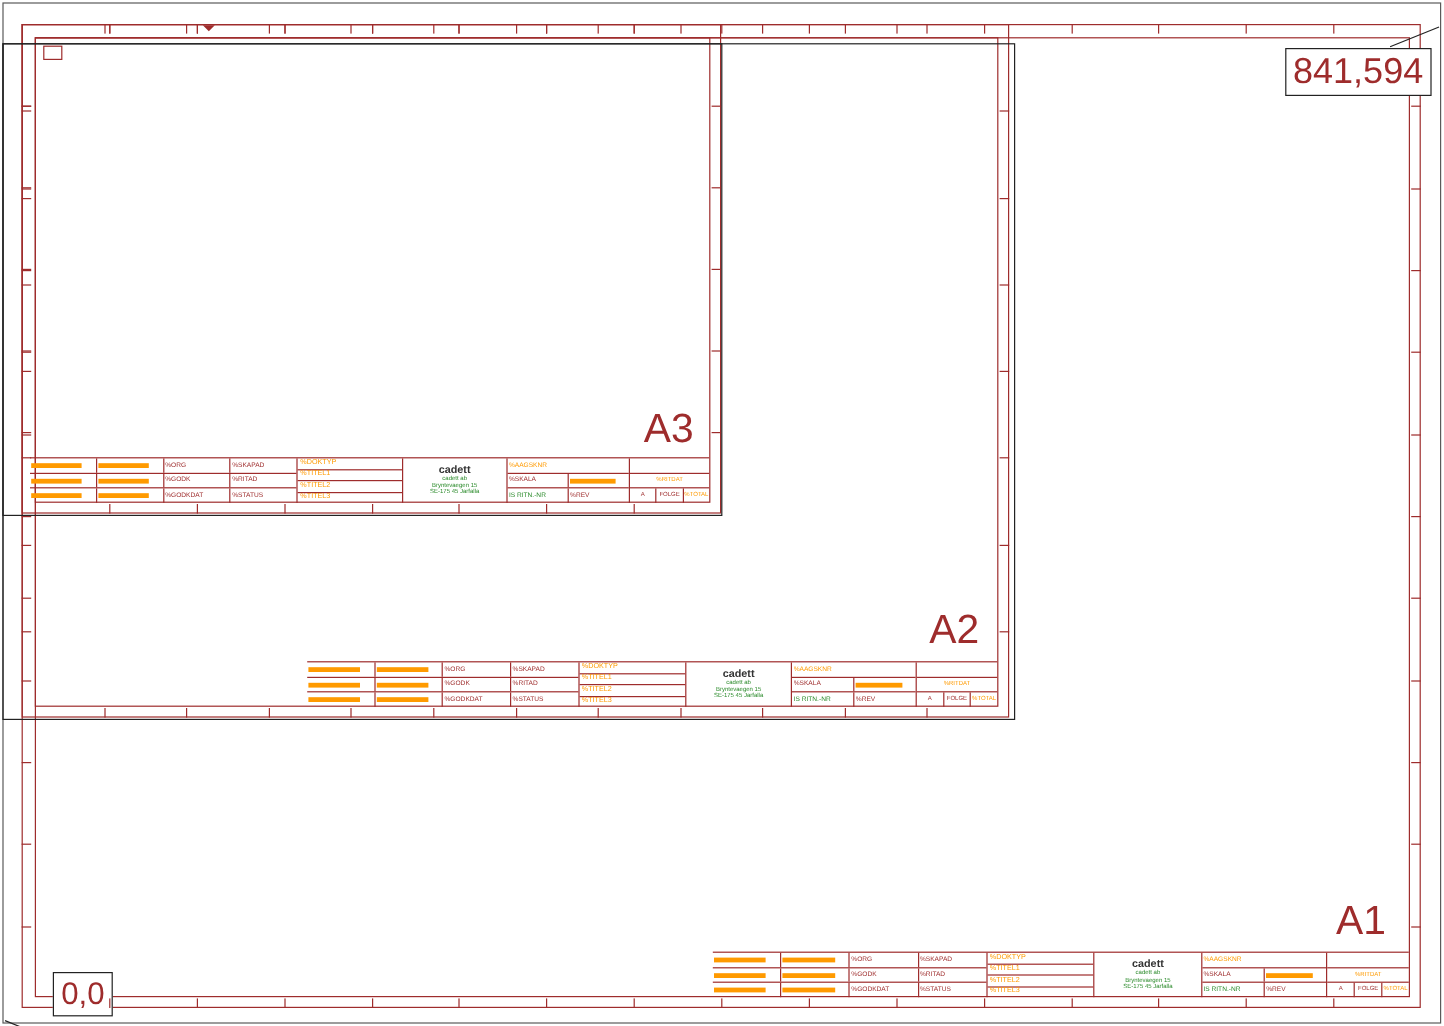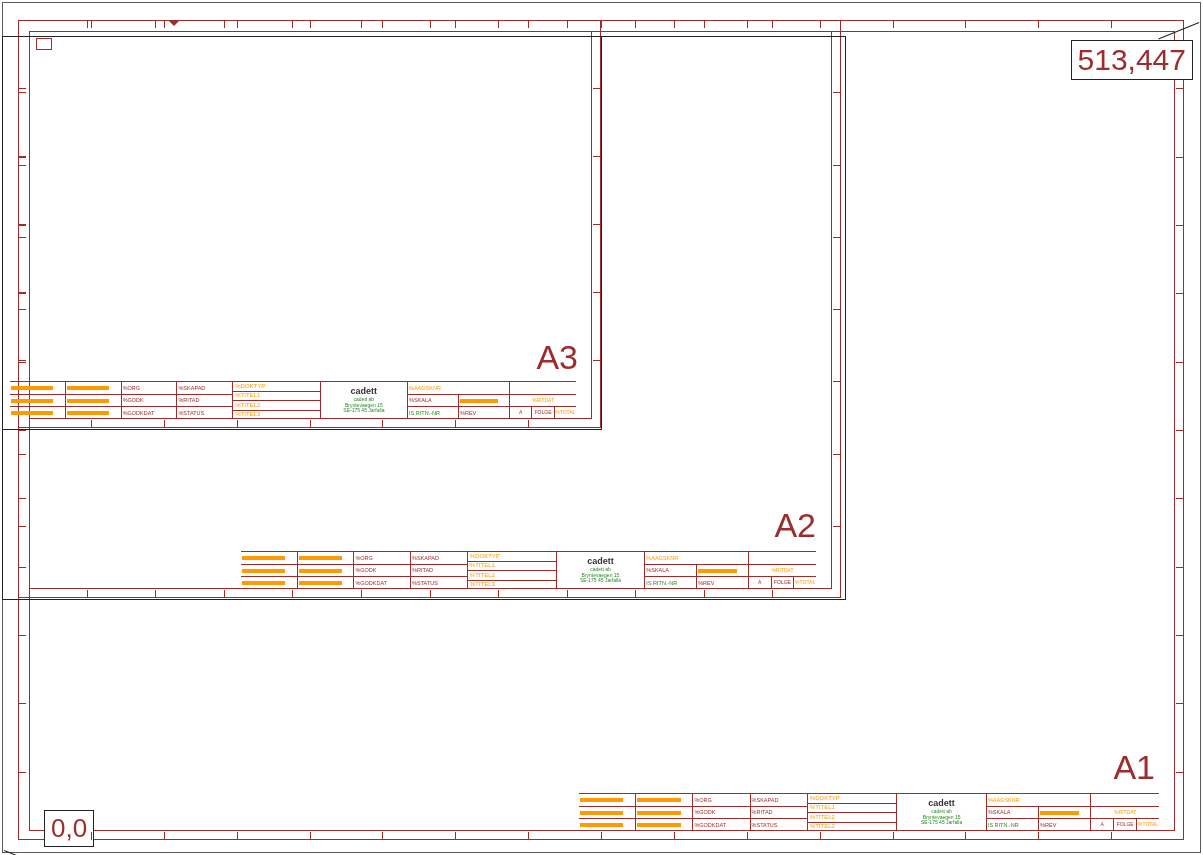--- a/index.html
+++ b/index.html
@@ -72,21 +72,21 @@
     font-family: "Segoe UI", Arial, sans-serif;
     font-weight: 400;
   }
   .frame-a1 .sizelabel { right: 28px; bottom: 52px; }
   .frame-a2 .sizelabel { right: 24px; bottom: 52px; }
   .frame-a3 .sizelabel { right: 22px; bottom: 50px; }
 
   
   .titleblock {
     position: absolute;
-    right: 24px;
+    right: 9px;
     bottom: 8px;
     height: 38px;
     border-top: 1px solid #9e2c2c;
     display: flex;
     font-size: 5.5px;
     line-height: 1.1;
   }
   .frame-a1 .titleblock { width: 580px; }
   .frame-a2 .titleblock { width: 575px; }
   .frame-a3 .titleblock { width: 566px; }
@@ -455,21 +455,21 @@
   </div>
 </div>
 
 <div class="helper-rect hr-a2"></div>
 <div class="helper-rect hr-a3"></div>
 
 <div class="leader leader-origin"></div>
 <div class="coord-box origin-box">0,0</div>
 
 <div class="leader leader-extent"></div>
-<div class="coord-box extent-box">513,447</div>
+<div class="coord-box extent-box">841,594</div>
 
 <div class="ticks" id="ticks">
     <div class="tick-top" style="left: 90.875px; top: 20px;"></div>
     <div class="tick-bot" style="left: 90.875px; top: 832px;"></div>
     <div class="tick-top" style="left: 163.75px; top: 20px;"></div>
     <div class="tick-bot" style="left: 163.75px; top: 832px;"></div>
     <div class="tick-top" style="left: 236.625px; top: 20px;"></div>
     <div class="tick-bot" style="left: 236.625px; top: 832px;"></div>
     <div class="tick-top" style="left: 309.5px; top: 20px;"></div>
     <div class="tick-bot" style="left: 309.5px; top: 832px;"></div>

